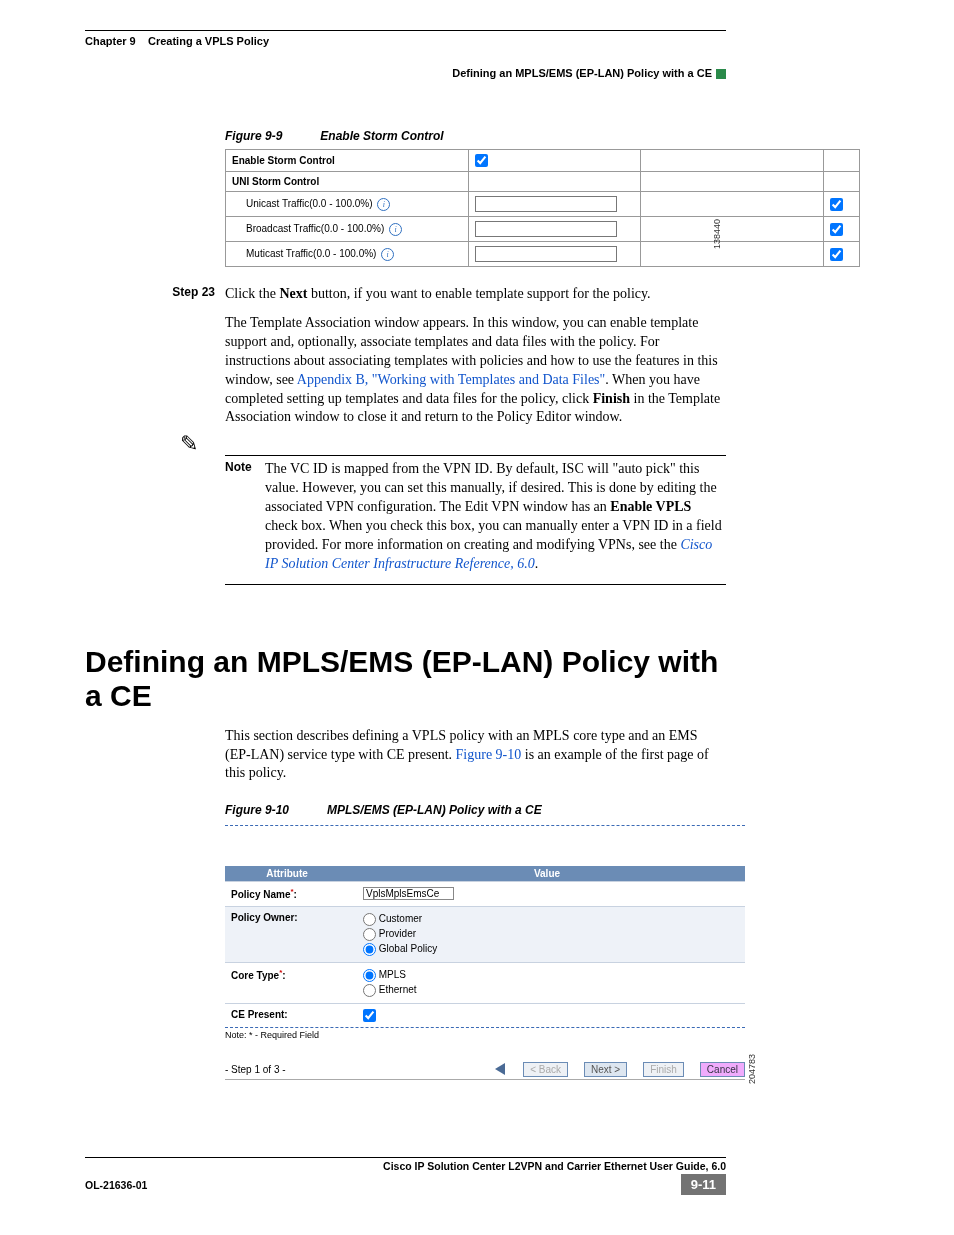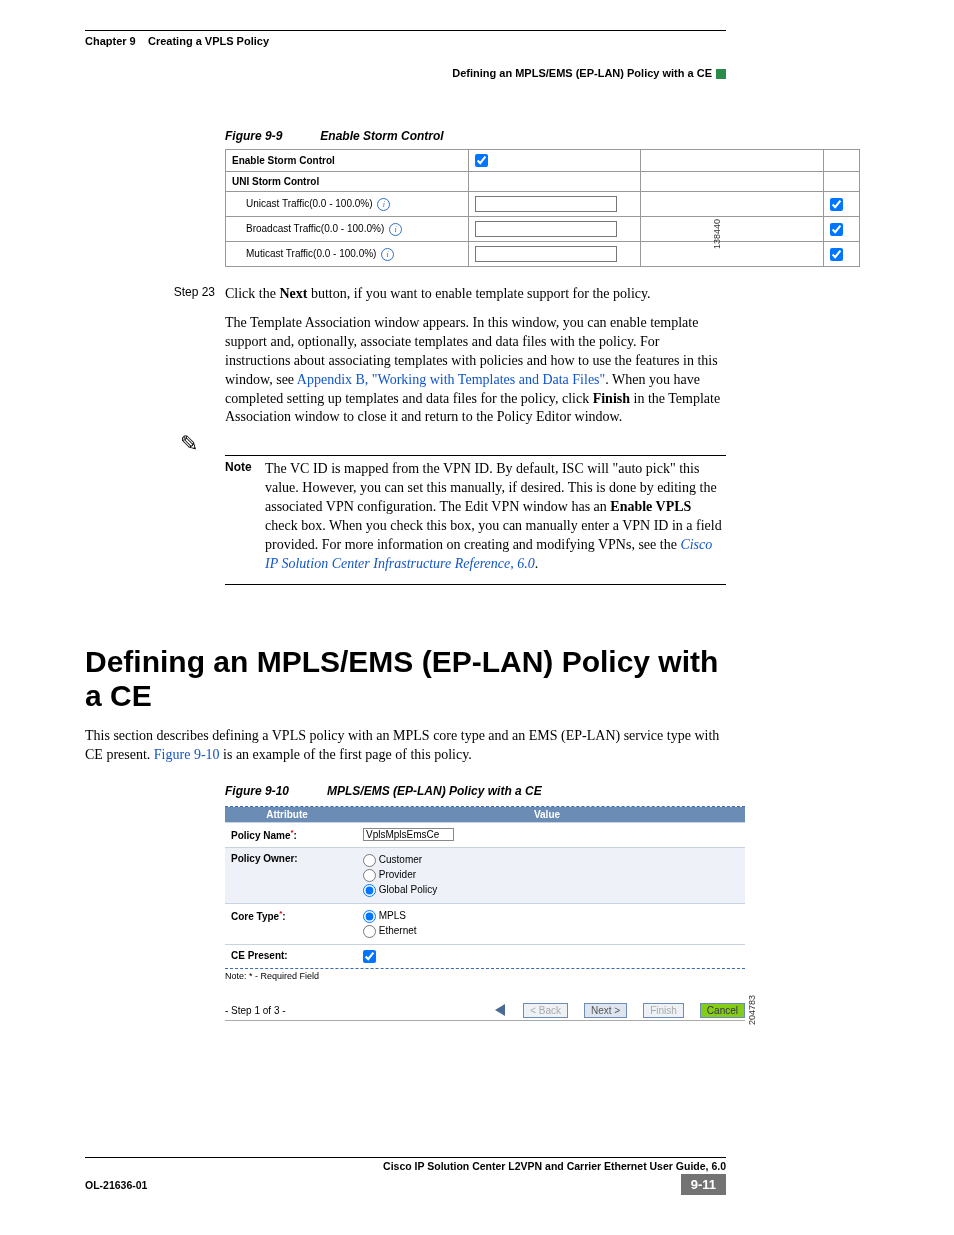--- a/index.html
+++ b/index.html
@@ -89,21 +89,21 @@
     color: #333;
   }
   .step-block {
     display: flex;
     margin-top: 18px;
   }
   .step-label {
     width: 72px;
     font-family: Arial, Helvetica, sans-serif;
     font-size: 12px;
-    font-weight: normal;
+    font-weight: bold;
     text-align: right;
     padding-right: 10px;
     flex: none;
     margin-left: 58px;
   }
   .step-body {
     flex: 1;
     font-size: 14px;
     line-height: 1.35;
   }
@@ -148,36 +148,37 @@
     margin-left: 140px;
     margin-top: 10px;
   }
   h1.section-title {
     font-family: Arial, Helvetica, sans-serif;
     font-weight: bold;
     font-size: 30px;
     margin: 60px 0 14px 0;
   }
   .section-intro {
+    margin-left: 140px;
     font-size: 14px;
     line-height: 1.35;
     margin-bottom: 20px;
   }
   
   .policy-editor {
     margin-left: 140px;
     width: 520px;
     border: none;
     font-family: Arial, Helvetica, sans-serif;
     font-size: 10px;
     position: relative;
   }
   .pe-title { font-weight: bold; font-size: 11px; margin-bottom: 4px; }
   .pe-dashed { border-top: 1px dashed #3b6ab5; border-bottom: 1px dashed #3b6ab5; }
-  .pe-headrow { display: flex; background: #6b8cb5; color: #fff; font-weight: bold; }
+  .pe-headrow { display: flex; background: #6b8cb5; color: #fff; font-weight: bold; margin-top: 40px; }
   .pe-headrow div:first-child { width: 120px; text-align: center; padding: 2px; }
   .pe-headrow div:last-child { flex: 1; text-align: center; padding: 2px; }
   .pe-row { display: flex; border-top: 1px solid #c8d2e0; padding: 3px 0; }
   .pe-row-alt { background: #eef2f8; }
   .pe-cell1 { width: 120px; padding: 2px 6px; font-weight: bold; }
   .pe-cell2 { flex: 1; padding: 2px 6px; }
   .pe-input { width: 85px; border: 1px solid #888; font-size: 10px; padding: 0 2px; }
   .pe-req { color: #c00; vertical-align: super; font-size: 8px; }
   .pe-notefoot { font-size: 9px; padding: 2px 0;}
   .pe-footer {
@@ -191,21 +192,21 @@
   .pe-step { font-size: 10px; }
   .pe-btns { display: flex; gap: 16px; align-items: center;}
   .pe-btn {
     font-size: 10px;
     padding: 1px 6px;
     border: 1px solid #6b8cb5;
     background: #dde6f0;
     color: #555;
   }
   .pe-btn.disabled { color: #aaa; background: #eef1f5;}
-  .pe-btn.cancel { background: #84cc16; color: #334; }
+  .pe-btn.cancel { background: #f0abfc; color: #334; }
   .pe-caret {
     width: 0; height: 0;
     border-top: 6px solid transparent;
     border-bottom: 6px solid transparent;
     border-right: 10px solid #4a6a95;
     margin-right: 2px;
   }
   input[type=checkbox], input[type=radio] { margin: 0; vertical-align: middle;}
   .radio-line { display:block; padding: 1px 0;}
   

